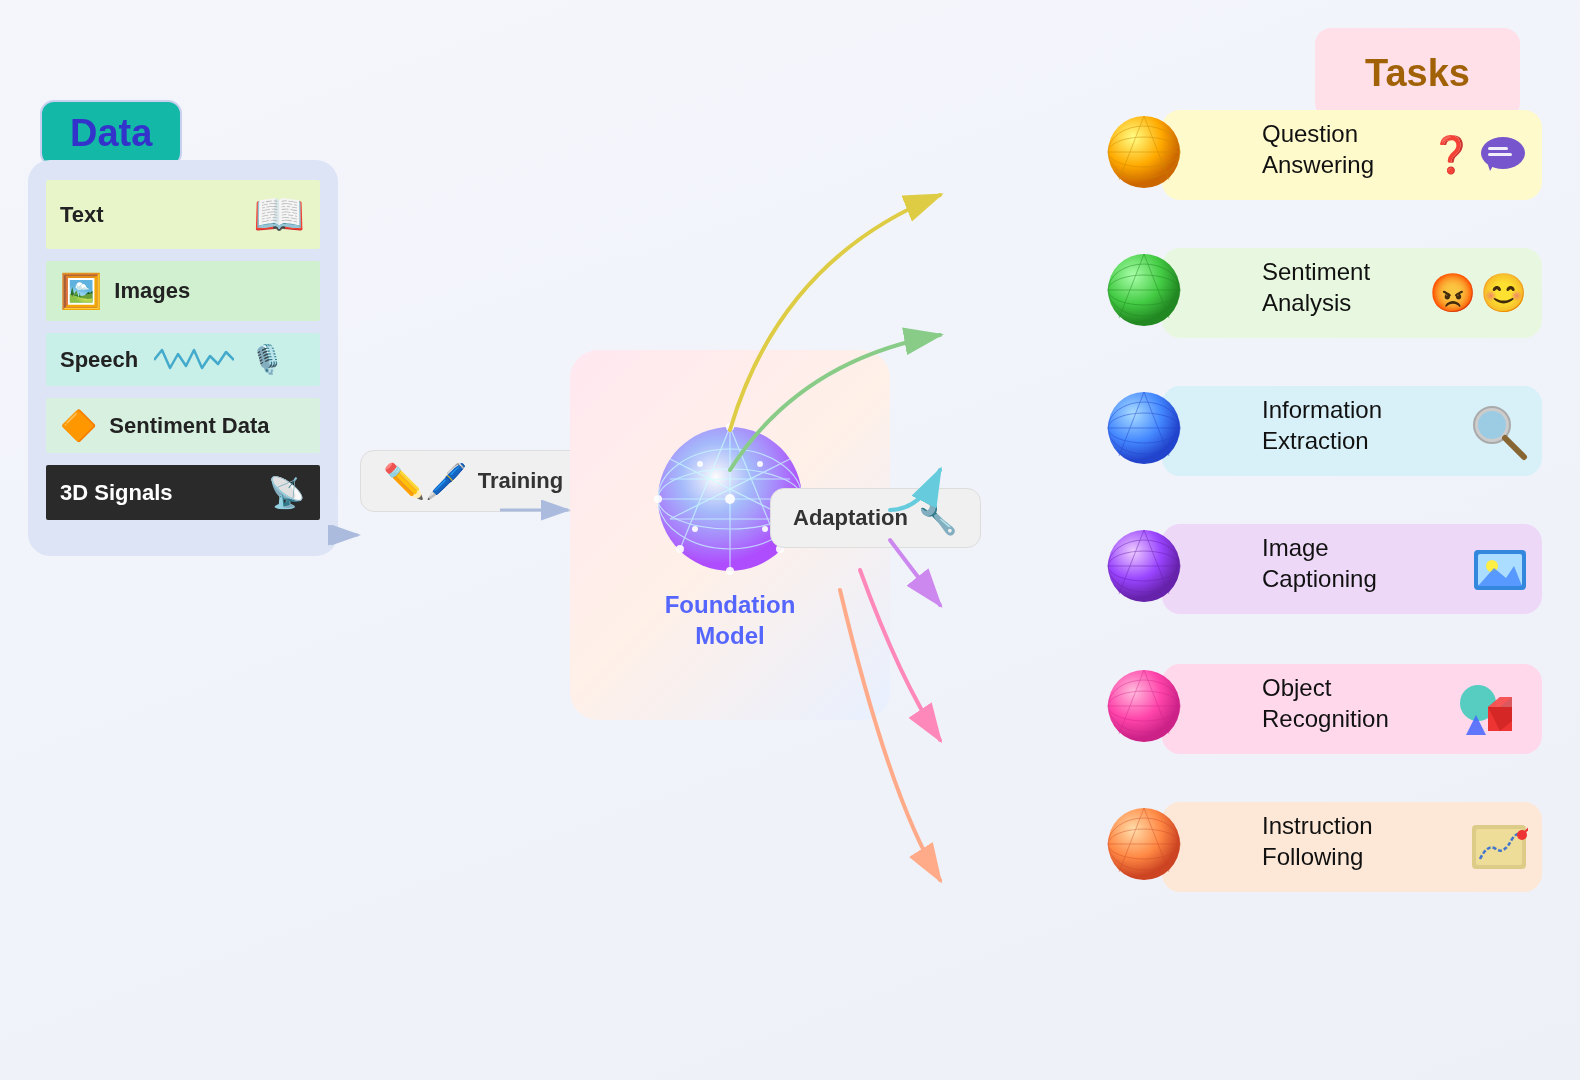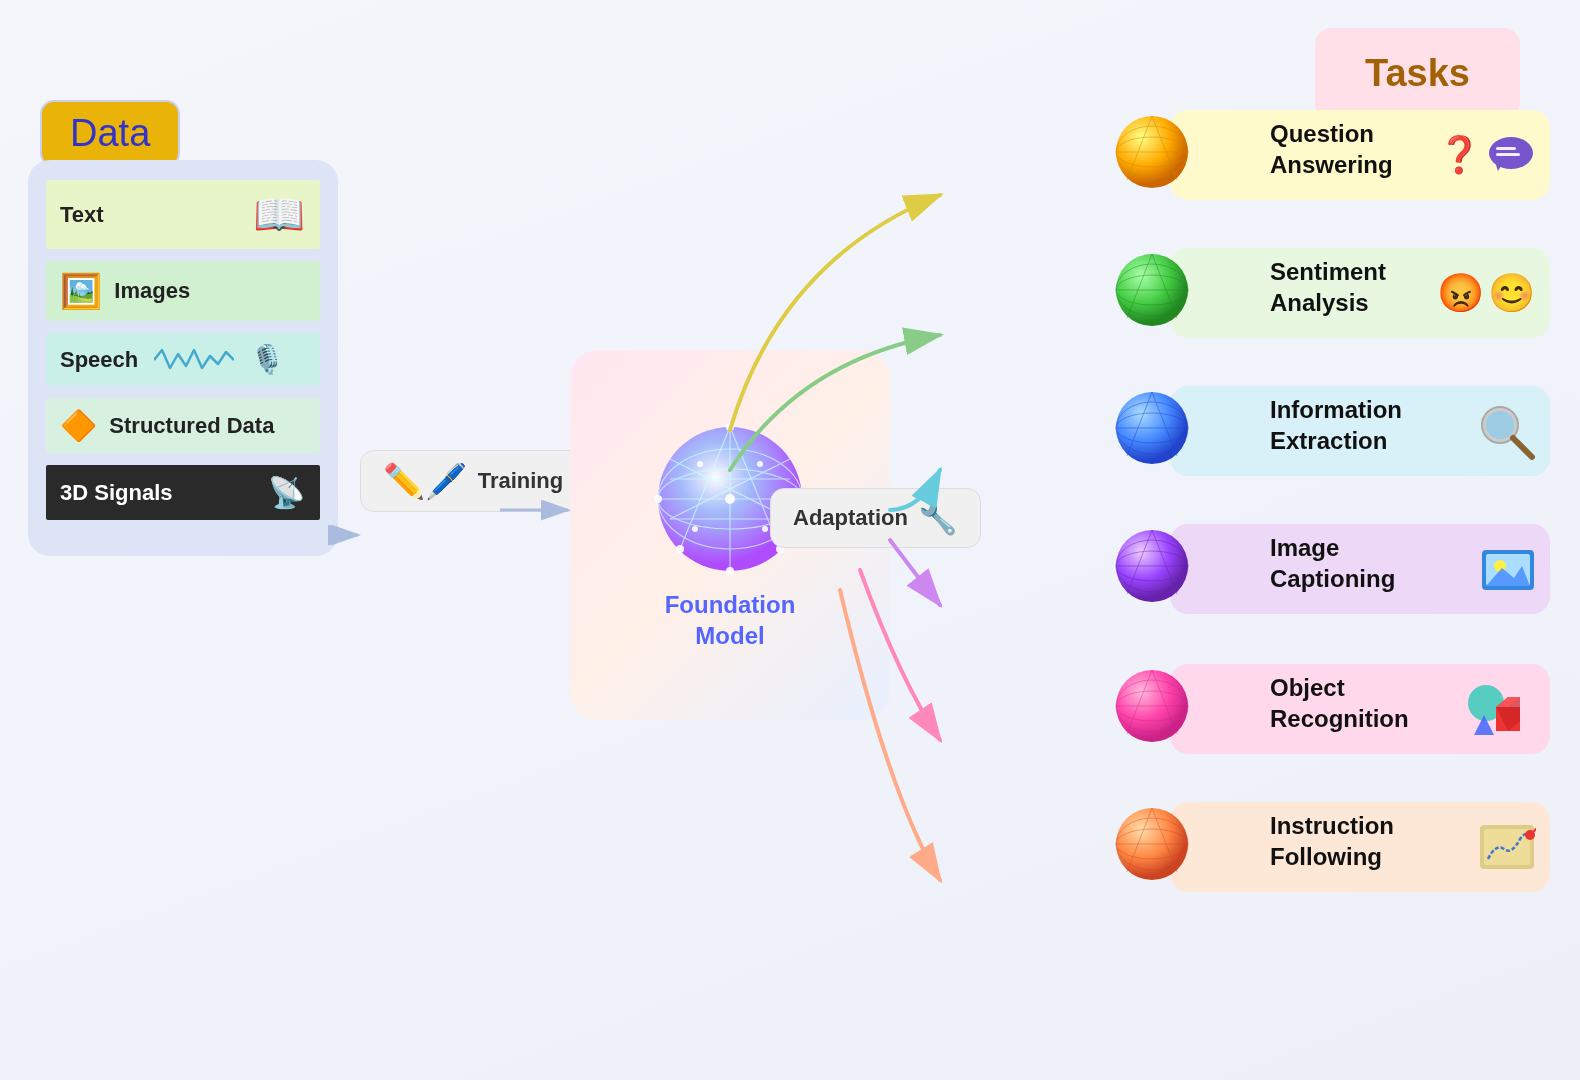--- a/index.html
+++ b/index.html
@@ -19,25 +19,25 @@
       top: 160px;
       width: 310px;
       background: #dde4f5;
       border-radius: 22px;
       padding: 20px 18px 24px 18px;
     }
     .data-title {
       position: absolute;
       left: 40px;
       top: 100px;
-      background: #eab308;
+      background: #14b8a6;
       border-radius: 14px;
       padding: 10px 28px;
       font-size: 38px;
-      font-weight: 400;
+      font-weight: 700;
       color: #3333cc;
       border: 2px solid #c8d0f0;
     }
 
     .data-item {
       display: flex;
       align-items: center;
       border-radius: 2px;
       padding: 10px 14px;
       margin-bottom: 12px;
@@ -118,28 +118,28 @@
       border-radius: 16px;
       padding: 24px 50px;
       font-size: 38px;
       font-weight: 800;
       color: #a16207;
     }
 
     
     .task-card {
       position: absolute;
-      right: 30px;
+      right: 38px;
       width: 380px;
       border-radius: 18px;
       padding: 6px 18px 18px 100px;
       display: flex;
       align-items: center;
       font-size: 24px;
-      font-weight: 700;
+      font-weight: 400;
       color: #111;
       min-height: 90px;
     }
     .task-card .task-icons-right {
       position: absolute;
       right: 14px;
       top: 50%;
       transform: translateY(-50%);
       font-size: 40px;
       display: flex;
@@ -187,21 +187,21 @@
     <span>Speech</span>
 
     <svg width="80" height="28" viewBox="0 0 80 28" style="margin:0 4px;">
       <polyline points="0,14 8,4 16,22 24,8 32,20 40,4 48,22 56,10 64,18 72,6 80,14" fill="none" stroke="#44aacc" stroke-width="2.5" stroke-linejoin="round"></polyline>
     </svg>
     <span style="font-size:28px;">🎙️</span>
   </div>
 
   <div class="data-item structured-item">
     <span style="font-size:30px;">🔶</span>
-    <span>Structured Data</span>
+    <span>Sentiment Data</span>
   </div>
 
   <div class="data-item signals-item">
     <span>3D Signals</span>
     <span style="font-size:30px;margin-left:auto;">📡</span>
   </div>
 </div>
 
 <div class="training-box">
   <span style="font-size:34px;">✏️🖊️</span>

